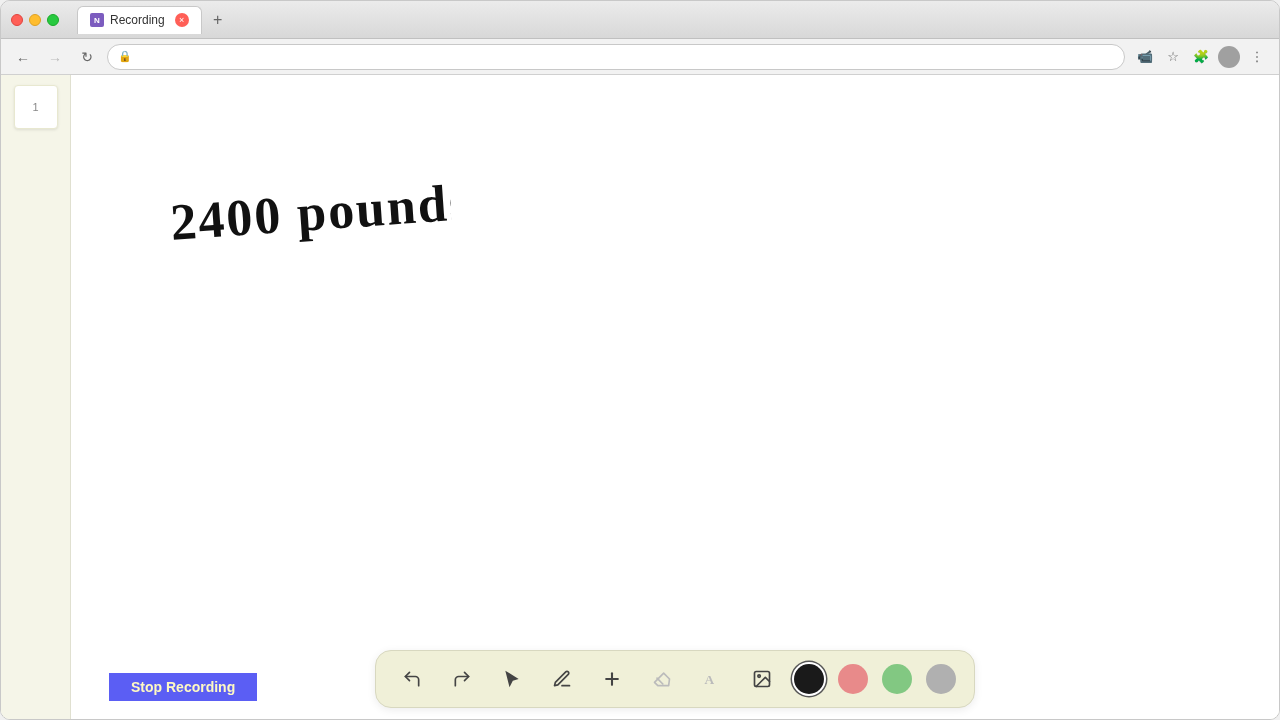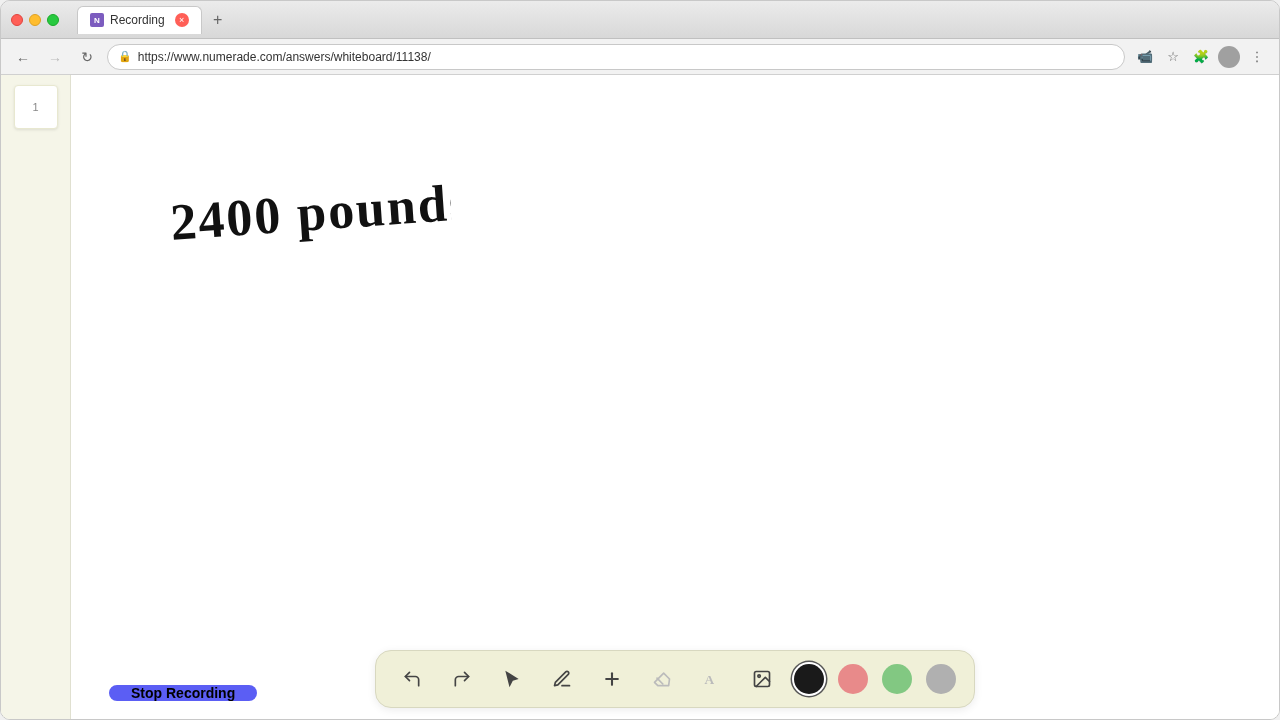--- a/index.html
+++ b/index.html
@@ -256,24 +256,24 @@
       padding: 0 20px;
       background: transparent;
       pointer-events: none;
     }
 
     .stop-recording-btn {
       position: absolute;
       left: 38px;
       bottom: 18px;
       background: #5b5ef4;
-      color: #000000;
+      color: #fef9c3;
       border: none;
-      border-radius: 10px;
-      padding: 0 22px;
+      border-radius: 0;
+      padding: 6px 22px;
       font-size: 14px;
       font-weight: 600;
       cursor: pointer;
       pointer-events: all;
       white-space: nowrap;
     }
 
     .toolbar {
       background: #f0f0d8;
       border: 1px solid #d8d8c0;
@@ -343,21 +343,20 @@
       <div class="new-tab-btn">+</div>
     </div>
   </div>
 
   <div class="nav-bar">
     <button class="nav-btn">←</button>
     <button class="nav-btn disabled">→</button>
     <button class="nav-btn">↻</button>
     <div class="address-bar">
       <span class="lock-icon">🔒</span>
-      <span>https://www.numerade.com/answers/whiteboard/11138/</span>
     </div>
     <div class="nav-actions">
       <button class="nav-action-btn">📹</button>
       <button class="nav-action-btn">☆</button>
       <button class="nav-action-btn">🧩</button>
       <button class="nav-action-btn">
         <div class="avatar"></div>
       </button>
       <button class="nav-action-btn">⋮</button>
     </div>

